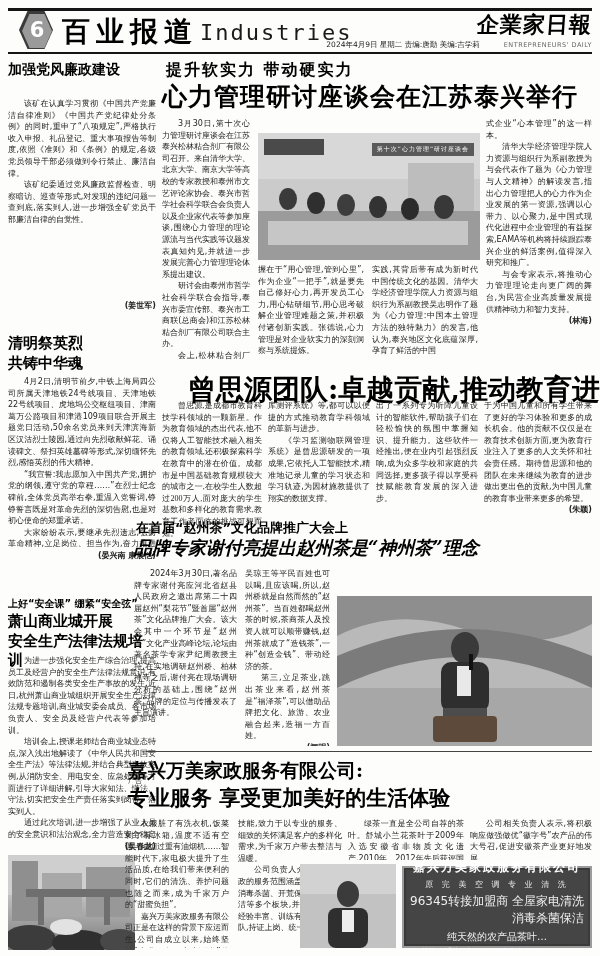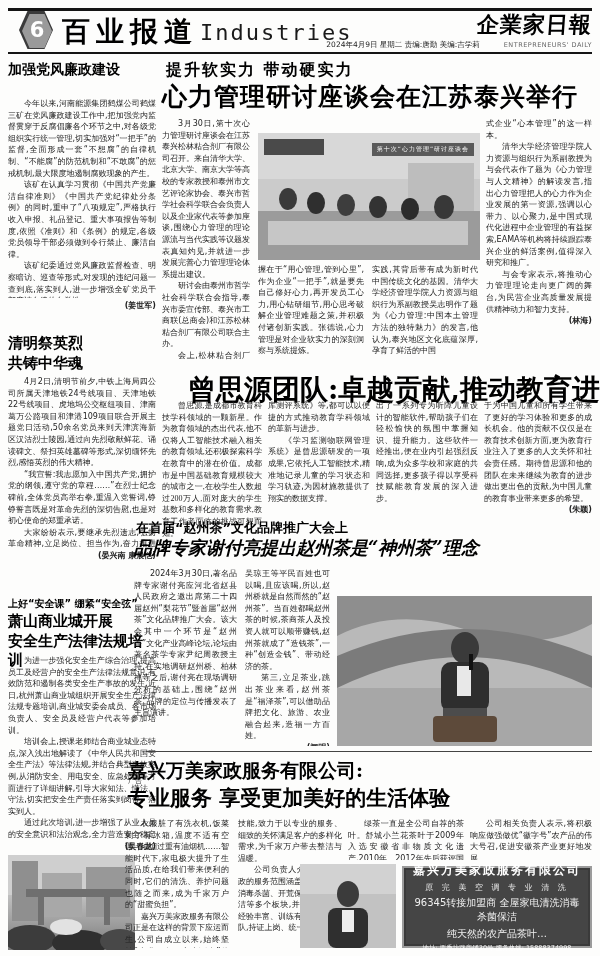--- a/index.html
+++ b/index.html
@@ -35,21 +35,21 @@
   .photo{overflow:hidden;background:linear-gradient(180deg,#d9d9d9 0%,#c2c2c2 40%,#9a9a9a 75%,#777 100%);}
   .photo svg{display:block;}
   .banner{position:absolute;right:6px;top:10px;background:#5a5a5a;color:#fff;
           font-size:6px;padding:2px 5px;letter-spacing:1px;}
   
   .adbox{background:#454545;border:2px solid #9b9b9b;box-shadow:inset 0 0 0 2px #3a3a3a;
          color:#fff;text-align:center;display:flex;flex-direction:column;
          justify-content:center;gap:3px;padding:4px 6px;box-sizing:border-box;}
   .adbox .l1{font-size:12px;font-weight:bold;letter-spacing:2px;}
   .adbox .l2{font-size:8px;letter-spacing:3px;color:#e8e8e8;}
-  .adbox .l3{font-size:10px;color:#f0f0f0;}
+  .adbox .l3{font-size:12px;color:#f0f0f0;text-align:right;}
   .adbox .l4{font-size:10px;color:#f0f0f0;}
   .adbox .l5{font-size:6.5px;color:#fff;}
   .adlabel{font-size:7px;color:#333;}
   .adrule{background:#444;height:1px;}
 </style>
 </head>
 <body>
 
 <div id="page">
 
@@ -64,21 +64,20 @@
   <div class="abs dateline">
     <span class="d">2024年4月9日 星期二 责编:唐勤 美编:吉学莉</span>
     <span class="e">ENTREPRENEURS' DAILY</span>
   </div>
   <div class="abs hrule"></div>
 
   <div class="abs ltitle" style="left:8px;top:60px;width:148px;font-size:14px;">
     <div>加强党风廉政建设</div>
   </div>
   <div class="abs tcol" style="left:8px;top:98px;width:148px;height:200px;">
-    <p class="para">今年以来,河南能源集团鹤煤公司鹤煤三矿在党风廉政建设工作中,把加强党内监督贯穿于反腐倡廉各个环节之中,对各级党组织实行统一管理,切实加强对“一把手”的监督,全面形成一套“不想腐”的自律机制、“不能腐”的防范机制和“不敢腐”的惩戒机制,最大限度地遏制腐败现象的产生。</p>
     <p class="para">该矿在认真学习贯彻《中国共产党廉洁自律准则》《中国共产党纪律处分条例》的同时,重申了“八项规定”,严格执行收入申报、礼品登记、重大事项报告等制度,依照《准则》和《条例》的规定,各级党员领导干部必须做到令行禁止、廉洁自律。</p>
     <p class="para">该矿纪委通过党风廉政监督检查、明察暗访、巡查等形式,对发现的违纪问题一查到底,落实到人,进一步增强全矿党员干部廉洁自律的自觉性。</p>
   </div>
   <div class="abs byline" style="left:8px;top:300px;width:148px;">(姜世军)</div>
 
   <div class="abs ltitle" style="left:8px;top:334px;width:148px;font-size:15px;">
     <div>清明祭英烈</div>
     <div>共铸中华魂</div>
   </div>
   <div class="abs tcol" style="left:8px;top:376px;width:148px;height:172px;">

